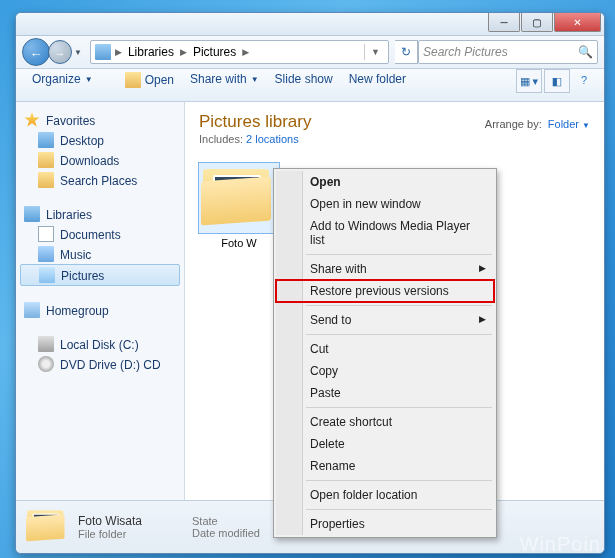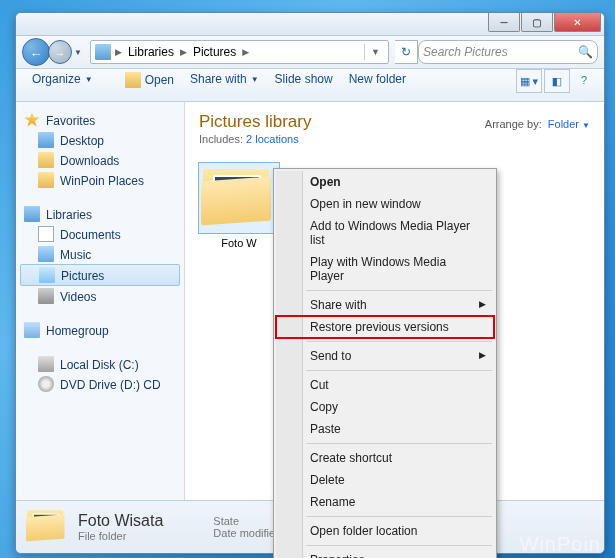--- a/index.html
+++ b/index.html
@@ -13,21 +13,21 @@
 .navbar{height:32px;background:linear-gradient(#f5f9fd,#e8f0f8);display:flex;align-items:center;padding:0 6px;border-bottom:1px solid #c0d0e0}
 .navbtns{display:flex;align-items:center}
 .navcircle{width:26px;height:26px;border-radius:50%;background:radial-gradient(circle at 30% 30%,#7fb8e8,#2f7fc8);border:1px solid #3a6a9a;display:flex;align-items:center;justify-content:center;color:#fff;font-size:13px;cursor:pointer}
 .navcircle.fwd{background:radial-gradient(circle at 30% 30%,#d0dce8,#a0b0c0);margin-left:-2px;width:22px;height:22px;font-size:11px}
 .navdrop{width:12px;height:16px;display:flex;align-items:center;justify-content:center;font-size:8px;color:#456}
 .address{flex:1;height:22px;background:#fff;border:1px solid #a8b8c8;border-radius:2px;display:flex;align-items:center;margin:0 6px;padding:0 2px;font-size:12px}
 .address .ico{width:16px;height:16px;margin:0 2px}
 .address .crumb{padding:0 4px;cursor:pointer}
 .address .arr{font-size:9px;color:#666;padding:0 2px}
 .refresh{width:22px;height:22px;border:1px solid #a8b8c8;border-left:none;background:#fff;display:flex;align-items:center;justify-content:center;color:#2a6aaa;cursor:pointer}
-.search{width:170px;height:22px;background:#fff;border:1px solid #a8b8c8;border-radius:8px;display:flex;align-items:center;padding:0 4px;color:#888;font-style:italic}
+.search{width:170px;height:22px;background:#fff;border:1px solid #a8b8c8;border-radius:2px;display:flex;align-items:center;padding:0 4px;color:#888;font-style:italic}
 .search .sico{margin-left:auto;color:#2a6aaa;font-style:normal}
 .toolbar{height:32px;background:linear-gradient(#f8fbfe,#e6f0f8);border-bottom:1px solid #c0d0e0;display:flex;align-items:flex-start;padding:0 8px}
 .tbtn{padding:3px 8px;color:#1a4a8a;cursor:pointer;display:flex;align-items:center;border-radius:2px}
 .tbtn .arr{font-size:8px;margin-left:4px}
 .tbtn.open{margin-left:16px}
 .tbtn .fico{width:16px;height:16px;margin-right:4px}
 .tspace{flex:1}
 .tview{width:24px;height:22px;border:1px solid #b8c8d8;background:#f4f8fc;display:flex;align-items:center;justify-content:center;margin-left:2px;cursor:pointer;font-size:11px;color:#2a6aaa}
 .body{display:flex;height:440px}
 .sidebar{width:168px;background:#f4f8fc;border-right:1px solid #d0dce8;padding:8px 0;overflow:hidden}
@@ -43,21 +43,21 @@
 .arrange{position:absolute;right:14px;top:16px;font-size:11px;color:#555}
 .arrange .val{color:#1a6ad0;cursor:pointer}
 .arrange .arr{font-size:8px;color:#1a6ad0}
 .items{margin-top:18px;display:flex;gap:20px}
 .folder{width:80px;text-align:center;cursor:pointer}
 .folder.sel .fimg{outline:1px solid #7fb8e8;background:#e0f0ff}
 .fimg{width:76px;height:66px;position:relative;padding:2px}
 .folder .flabel{font-size:11px;margin-top:4px}
 .statusbar{position:absolute;bottom:0;left:0;right:0;height:52px;background:linear-gradient(#eef4fa,#e4ecf4);border-top:1px solid #c0d0e0;display:flex;align-items:center;padding:0 10px}
 .sb-ico{width:42px;height:38px;margin-right:10px}
-.sb-info .name{font-size:16px;color:#333}
+.sb-info .name{font-size:12px;color:#333}
 .sb-info .meta{font-size:11px;color:#777}
 .context{position:absolute;left:273px;top:168px;width:218px;background:#f0f0f0;border:1px solid #a0a0a0;box-shadow:2px 3px 6px rgba(0,0,0,.3);padding:2px}
 .context .strip{position:absolute;left:2px;top:2px;bottom:2px;width:26px;background:#e8e8e8;border-right:1px solid #d0d0d0}
 .citem{position:relative;padding:4px 18px 4px 34px;font-size:12px;color:#222;cursor:pointer}
 .citem.bold{font-weight:700}
 .citem .sub{position:absolute;right:8px;top:5px;font-size:9px}
 .csep{height:1px;background:#d0d0d0;margin:3px 2px 3px 30px}
 .citem.hl{outline:2px solid #d00;outline-offset:-1px}
 .watermark{position:absolute;right:14px;bottom:2px;color:rgba(255,255,255,.55);font-size:20px;font-weight:300;letter-spacing:1px}
 
@@ -147,43 +147,39 @@
         <div class="nitem">
             <span class="nico i-lib"></span>
             <span>Desktop</span>
           </div>
         <div class="nitem">
             <span class="nico i-folder"></span>
             <span>Downloads</span>
           </div>
         <div class="nitem">
             <span class="nico i-folder"></span>
-            <span>WinPoin Places</span>
+            <span>Search Places</span>
           </div>
       </div>
       <div class="navgroup">
         <div class="nitem head">
             <span class="nico i-lib"></span>
             <span>Libraries</span>
           </div>
         <div class="nitem">
             <span class="nico i-doc"></span>
             <span>Documents</span>
           </div>
         <div class="nitem">
             <span class="nico i-music"></span>
             <span>Music</span>
           </div>
         <div class="nitem sel">
             <span class="nico i-pic"></span>
             <span>Pictures</span>
-          </div>
-        <div class="nitem">
-            <span class="nico i-vid"></span>
-            <span>Videos</span>
           </div>
       </div>
       <div class="navgroup">
         <div class="nitem head">
             <span class="nico i-home"></span>
             <span>Homegroup</span>
           </div>
       </div>
       <div class="navgroup">
         <div class="nitem">
@@ -240,21 +236,20 @@
       <div class="meta">Date modified</div>
     </div>
   </div>
 </div>
 
 <div class="context">
   <div class="strip"></div>
   <div class="citem bold">Open</div>
   <div class="citem">Open in new window</div>
   <div class="citem">Add to Windows Media Player list</div>
-  <div class="citem">Play with Windows Media Player</div>
   <div class="csep"></div>
   <div class="citem"><span>Share with</span><span class="sub">▶</span></div>
   <div class="citem hl">Restore previous versions</div>
   <div class="csep"></div>
   <div class="citem"><span>Send to</span><span class="sub">▶</span></div>
   <div class="csep"></div>
   <div class="citem">Cut</div>
   <div class="citem">Copy</div>
   <div class="citem">Paste</div>
   <div class="csep"></div>

